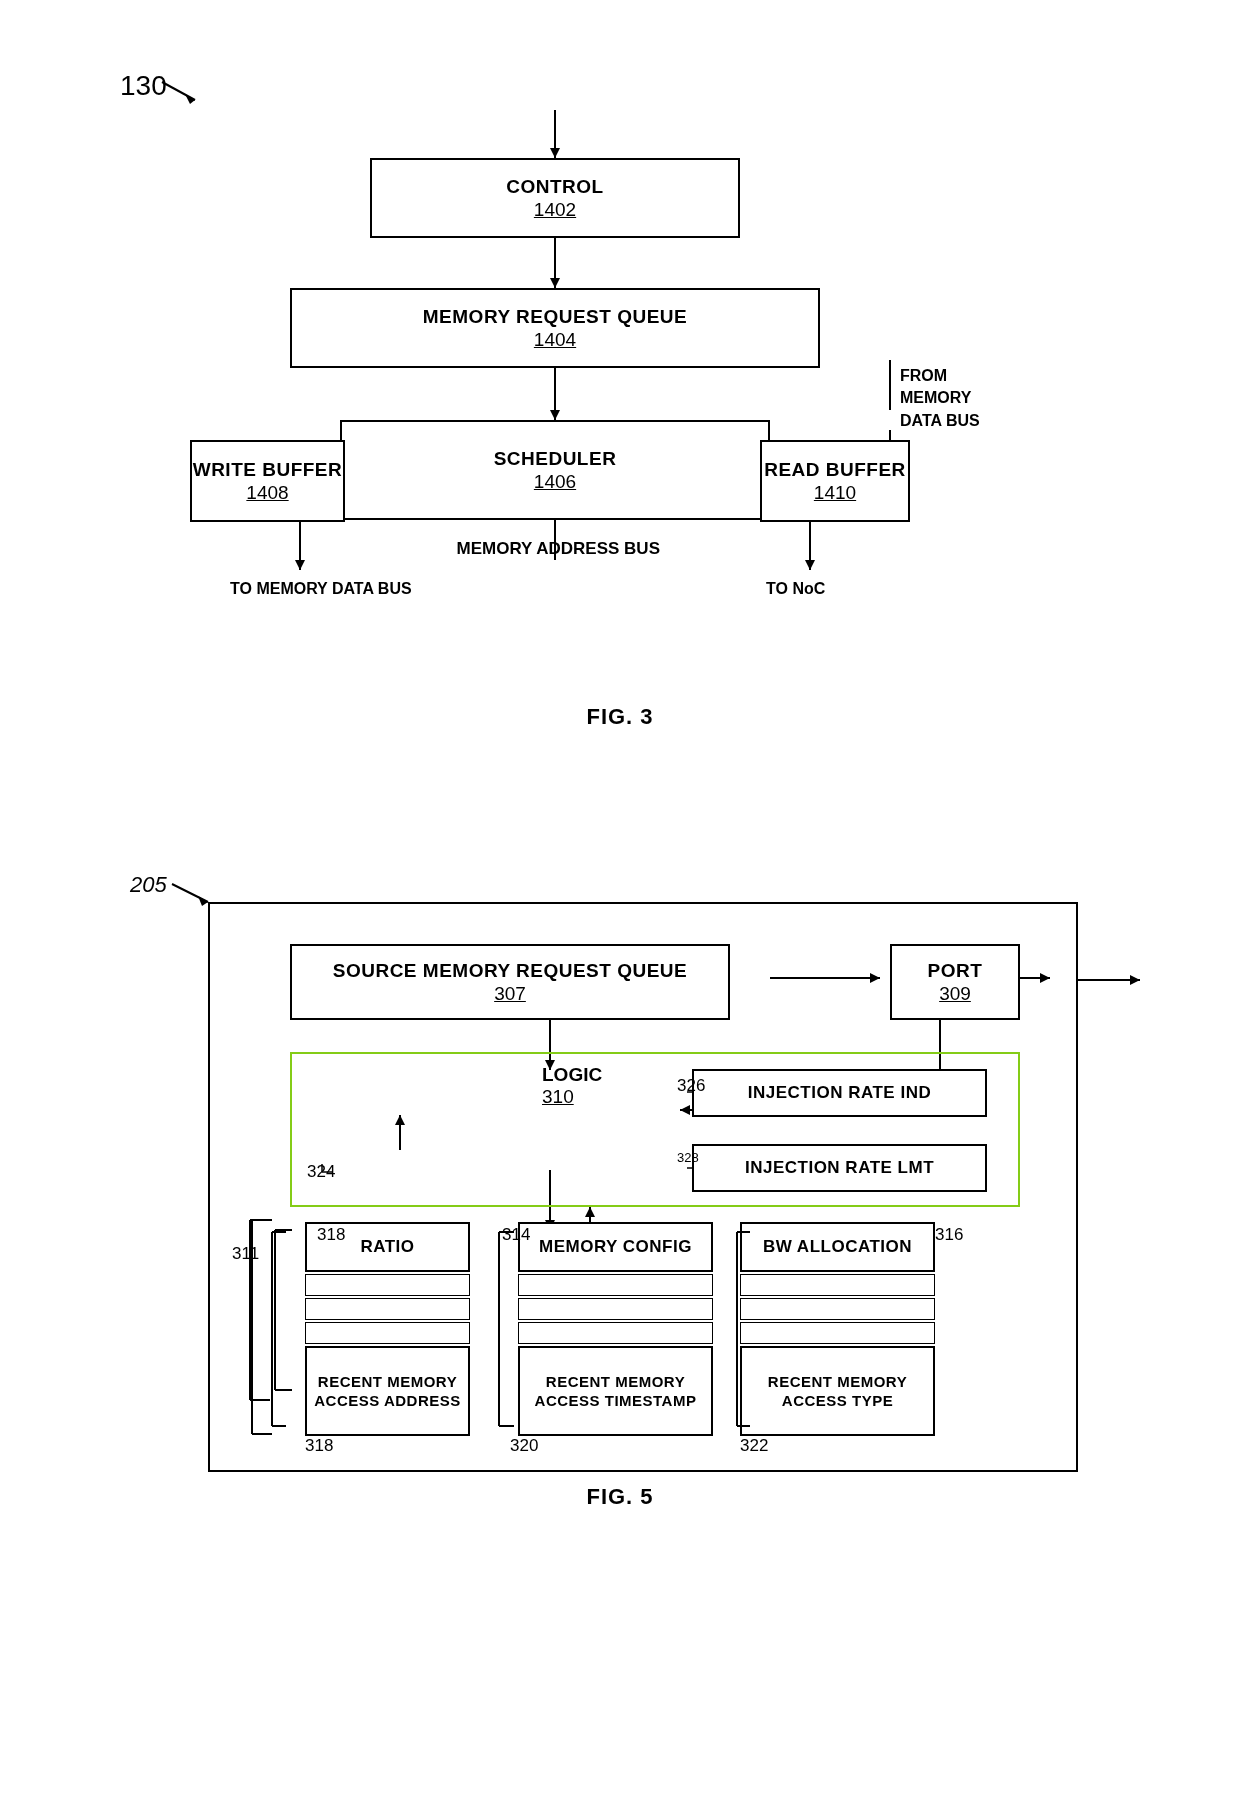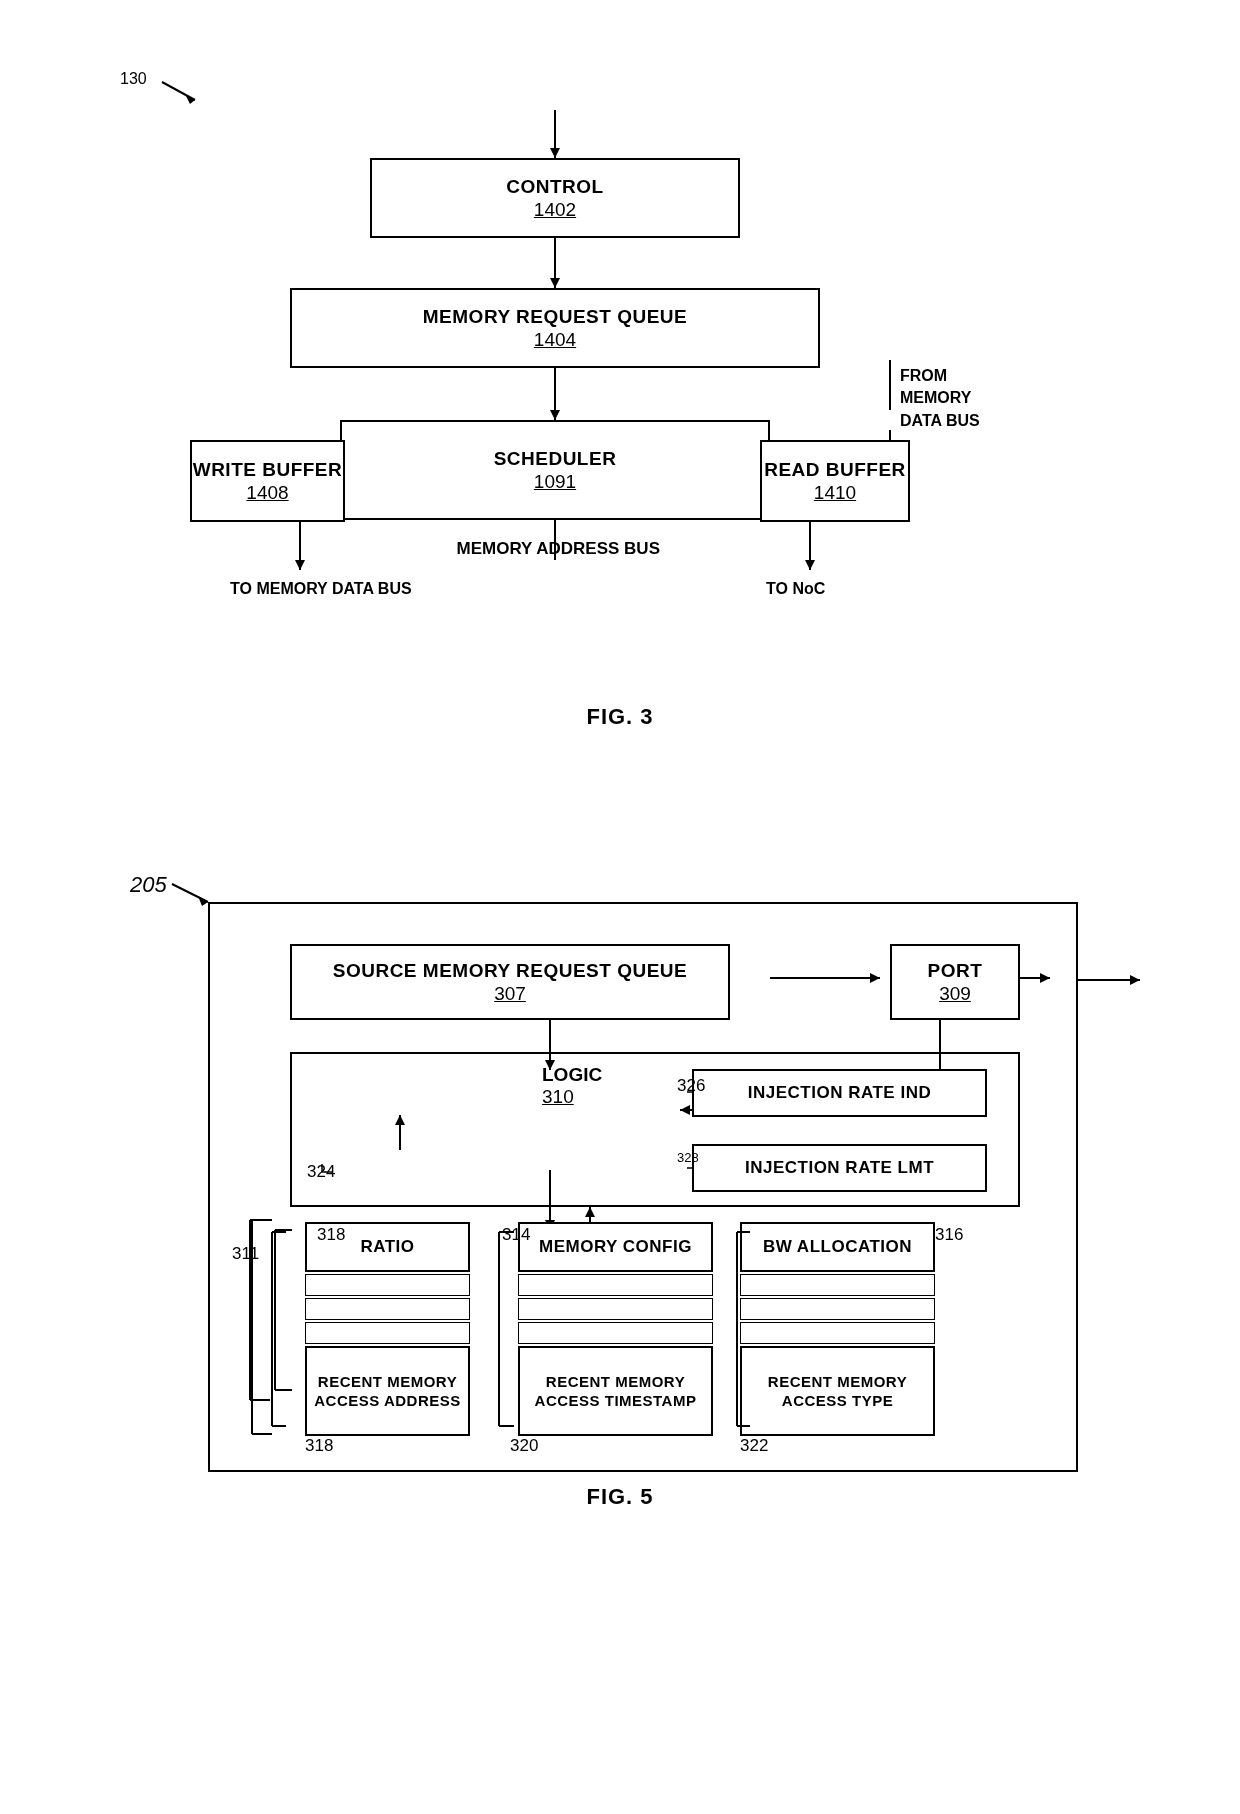--- a/index.html
+++ b/index.html
@@ -67,21 +67,21 @@
       margin-top: 30px;
     }
   </style>
 </head>
 <body>
 
 <div class="page">
 
   <div class="fig3-container" style="height: 720px;">
 
-    <span style="position:absolute; left:60px; top:10px; font-size:16px;">130</span>
+    <span style="position:absolute; left:60px; top:10px; font-size:28px;">130</span>
 
     <svg style="position:absolute;left:0;top:0;width:100%;height:100%;pointer-events:none;">
 
       <line x1="102" y1="22" x2="135" y2="40" stroke="#000" stroke-width="2"></line>
       <polygon points="135,40 125,34 130,44" fill="#000"></polygon>
 
       <line x1="495" y1="50" x2="495" y2="98" stroke="#000" stroke-width="2"></line>
       <polygon points="495,98 490,88 500,88" fill="#000"></polygon>
 
       <line x1="495" y1="178" x2="495" y2="228" stroke="#000" stroke-width="2"></line>
@@ -118,21 +118,21 @@
       <span class="box-number">1402</span>
     </div>
 
     <div class="diagram-box" style="left:230px; top:228px; width:530px; height:80px;">
       <span class="box-title">MEMORY REQUEST QUEUE</span>
       <span class="box-number">1404</span>
     </div>
 
     <div class="diagram-box" style="left:280px; top:360px; width:430px; height:100px;">
       <span class="box-title">SCHEDULER</span>
-      <span class="box-number">1091</span>
+      <span class="box-number">1406</span>
     </div>
 
     <div class="diagram-box" style="left:130px; top:380px; width:155px; height:82px;">
       <span class="box-title">WRITE BUFFER</span>
       <span class="box-number">1408</span>
     </div>
 
     <div style="position:absolute; left:390px; top:478px; text-align:right; font-size:17px; font-weight:700; line-height:1.3; width:210px;">
       <span>MEMORY
 ADDRESS BUS</span>
@@ -204,21 +204,21 @@
       <div class="diagram-box" style="left:80px; top:40px; width:440px; height:76px;">
         <span class="box-title">SOURCE MEMORY REQUEST QUEUE</span>
         <span class="box-number">307</span>
       </div>
 
       <div class="diagram-box" style="left:680px; top:40px; width:130px; height:76px;">
         <span class="box-title">PORT</span>
         <span class="box-number">309</span>
       </div>
 
-      <div style="position:absolute; left:80px; top:148px; width:730px; height:155px; border:2px solid #000000;">
+      <div style="position:absolute; left:80px; top:148px; width:730px; height:155px; border:2px solid #84cc16;">
 
         <div style="position:absolute; left:250px; top:10px;">
           <span class="box-title" style="font-size:19px; font-weight:700;">LOGIC</span><br>
           <span class="box-number" style="font-size:19px; text-decoration:underline;">310</span>
         </div>
 
 
         <span style="position:absolute; left:15px; top:108px; font-size:17px;">324</span>
 
         <svg style="position:absolute;top:0;left:0;width:100%;height:100%;pointer-events:none;">

